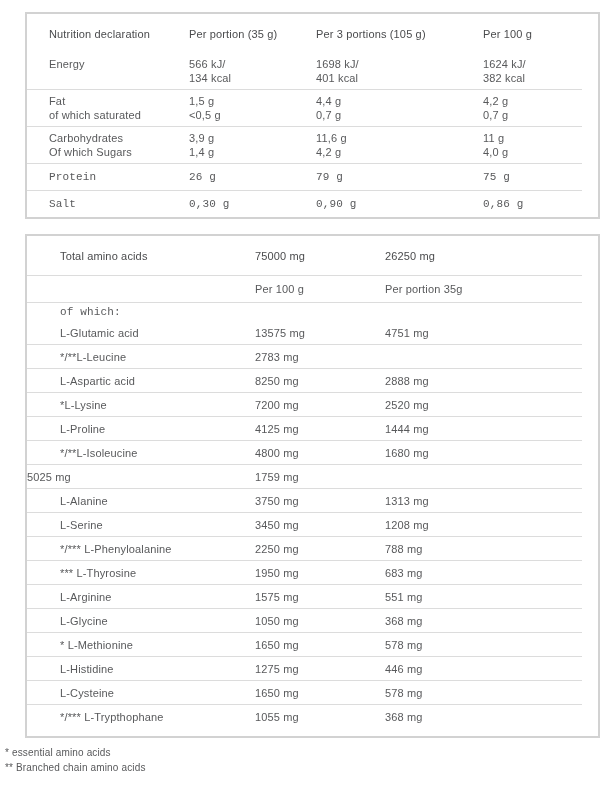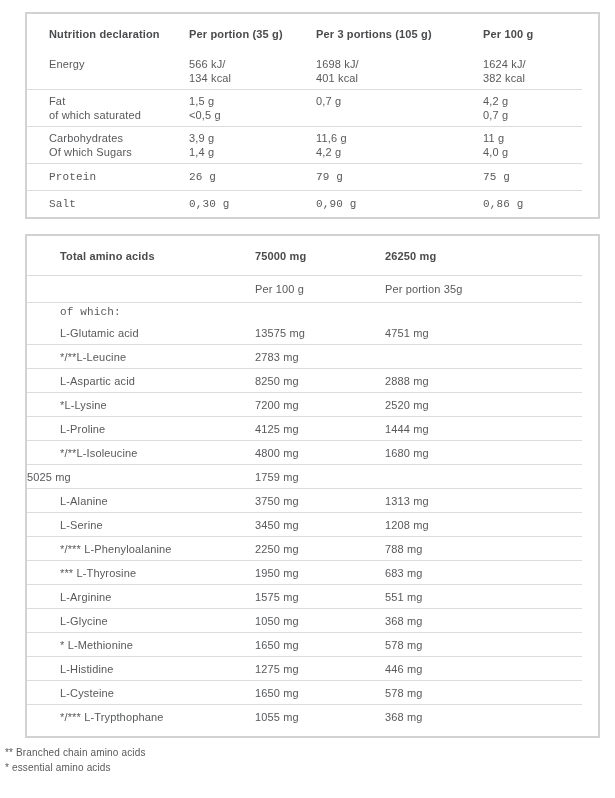--- a/index.html
+++ b/index.html
@@ -40,21 +40,21 @@
   .amino-grid { grid-template-columns: 228px 130px 1fr; }
   .cell {
     padding: 4px 0;
     line-height: 14px;
   }
   .cell.c0 { padding-left: 22px; }
   .amino-grid .cell.c0 { padding-left: 33px; }
   .header-row .cell {
     padding-top: 13px;
     padding-bottom: 12px;
-    font-weight: bold;
+    font-weight: normal;
     color: #4a4b4d;
   }
   .single .cell { padding-top: 6px; padding-bottom: 6px; font-family: Liberation Mono, monospace; }
   .multi .cell { padding-top: 4px; padding-bottom: 4px; }
   .sub-row .cell { padding-top: 6px; padding-bottom: 6px; }
   .section-row .cell { padding-top: 2px; padding-bottom: 2px; font-family: Liberation Mono, monospace; }
   .amino-row .cell { padding-top: 5px; padding-bottom: 4px; }
   .line { display: block; }
   .footnotes {
     margin: 8px 0 0 5px;
@@ -100,20 +100,21 @@
           <div class="row nutri-grid multi">
             <div class="cell c0">
               <div class="line">Fat</div>
               <div class="line">of which saturated</div>
             </div>
             <div class="cell">
               <div class="line">1,5 g</div>
               <div class="line">&lt;0,5 g</div>
             </div>
             <div class="cell">
+              <div class="line">4,4 g</div>
               <div class="line">0,7 g</div>
             </div>
             <div class="cell">
               <div class="line">4,2 g</div>
               <div class="line">0,7 g</div>
             </div>
           </div>
           <div class="row nutri-grid multi">
             <div class="cell c0">
               <div class="line">Carbohydrates</div>
@@ -263,17 +264,17 @@
           <div class="row amino-grid amino-row">
             <div class="cell c0">*/*** L-Trypthophane</div>
             <div class="cell">1055 mg</div>
             <div class="cell">368 mg</div>
           </div>
         </div>
     </div>
   </section>
 
   <div class="footnotes" id="footnotes">
+      <div class="footnote">* essential amino acids</div>
       <div class="footnote">** Branched chain amino acids</div>
-      <div class="footnote">* essential amino acids</div>
     </div>
 
 </div>
 
 </body></html>

